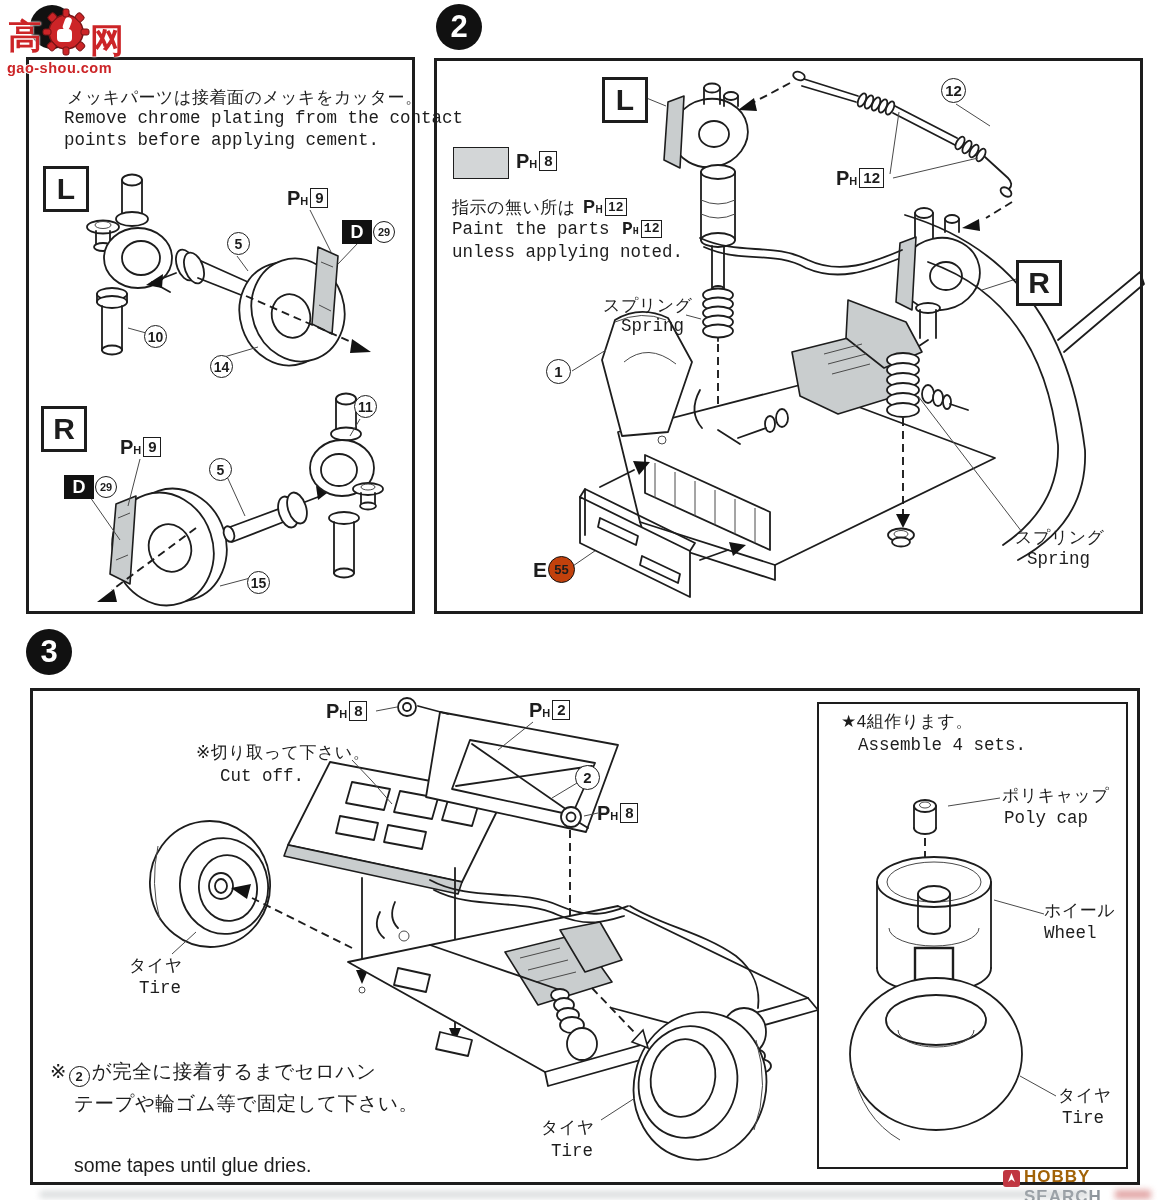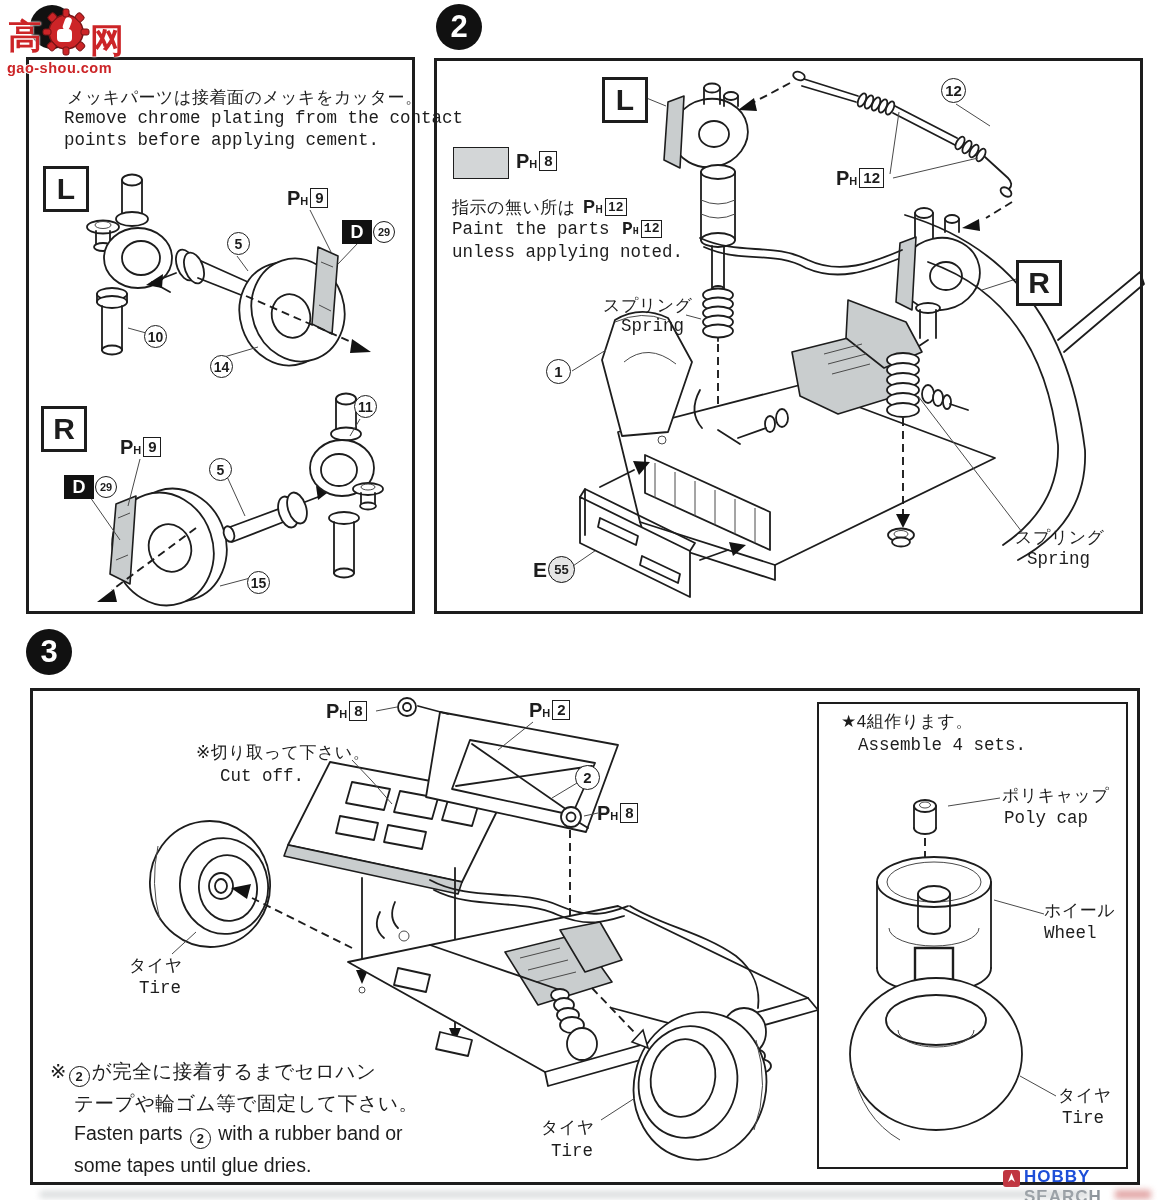--- a/index.html
+++ b/index.html
@@ -30,21 +30,21 @@
   .ph .nn{border:1.6px solid #1d1d1d;background:#fff;font-size:15px;line-height:18px;padding:0 3px;
           margin-left:2px;min-width:10px;text-align:center;font-weight:bold;}
   .ph-inline{display:inline-flex;align-items:flex-start;font-weight:bold;margin-left:2px;}
   .ph-inline .pp{font-size:18px;line-height:18px;}
   .ph-inline .hh{font-size:10px;line-height:10px;margin-top:7px;}
   .ph-inline .nn{border:1.5px solid #1d1d1d;background:#fff;font-size:13px;line-height:16px;padding:0 2px;margin-left:2px;}
   .icirc{display:inline-flex;box-sizing:border-box;width:21px;height:21px;border:1.8px solid #111;border-radius:50%;
          align-items:center;justify-content:center;font-size:13px;font-weight:bold;vertical-align:-3px;
          margin:0 2px;background:#fff;}
   .circ55{display:inline-flex;box-sizing:border-box;width:27px;height:27px;border:1.8px solid #111;border-radius:50%;
-          align-items:center;justify-content:center;font-size:13px;font-weight:bold;background:#e5e5e5;margin-left:1px;}
+          align-items:center;justify-content:center;font-size:13px;font-weight:bold;background:#c2410c;margin-left:1px;}
   .e-letter{font-size:21px;font-weight:900;}
   .swatch{position:absolute;z-index:3;width:54px;height:30px;border:1.6px solid #1d1d1d;}
   
   svg .ln{fill:none;stroke:#1d1d1d;stroke-width:1.8;stroke-linecap:round;stroke-linejoin:round;}
   svg .lnw{fill:#fff;stroke:#1d1d1d;stroke-width:1.8;stroke-linejoin:round;}
   svg .lng{fill:#c9cdce;stroke:#1d1d1d;stroke-width:1.6;stroke-linejoin:round;}
   svg .thin{fill:none;stroke:#4a4a4a;stroke-width:1;}
   svg .dash{fill:none;stroke:#1d1d1d;stroke-width:1.9;stroke-dasharray:8 5;}
   svg .ah{fill:#121212;stroke:none;}
   svg .oah{fill:#fff;stroke:#1d1d1d;stroke-width:1.6;}
@@ -514,41 +514,38 @@
       <span class="nn">8</span>
   </div>
   <div class="lbl jp" style="left:196px;top:741px;">※切り取って下さい。</div>
   <div class="lbl en" style="left:220px;top:766px;">Cut off.</div>
   <div class="lbl jp" style="left:129px;top:954px;">タイヤ</div>
   <div class="lbl en" style="left:139px;top:978px;">Tire</div>
   <div class="lbl jp big" style="left:50px;top:1058px;">
     <span>※</span><span class="icirc">2</span><span>が完全に接着するまでセロハン</span>
   </div>
   <div class="lbl jp big" style="left:74px;top:1090px;">テープや輪ゴム等で固定して下さい。</div>
-  <div class="lbl big" style="left:74px;top:1122px;">
-    <span>Fasten parts </span><span class="icirc">2</span><span> with a rubber band or</span>
-  </div>
   <div class="lbl big" style="left:74px;top:1154px;">some tapes until glue dries.</div>
   <div class="lbl jp" style="left:541px;top:1116px;">タイヤ</div>
   <div class="lbl en" style="left:551px;top:1141px;">Tire</div>
 
   <div class="lbl jp" style="left:841px;top:710px;">★4組作ります。</div>
   <div class="lbl en" style="left:858px;top:735px;">Assemble 4 sets.</div>
   <div class="lbl jp" style="left:1002px;top:784px;">ポリキャップ</div>
   <div class="lbl en" style="left:1004px;top:808px;">Poly cap</div>
   <div class="lbl jp" style="left:1044px;top:899px;">ホイール</div>
   <div class="lbl en" style="left:1044px;top:923px;">Wheel</div>
   <div class="lbl jp" style="left:1058px;top:1084px;">タイヤ</div>
   <div class="lbl en" style="left:1062px;top:1108px;">Tire</div>
 
   <div class="abs" style="left:1003px;top:1170px;width:17px;height:17px;background:#c03540;border-radius:3px;z-index:4;">
     <svg width="17" height="17" viewBox="0 0 17 17">
         <path d="M8.5,3 L12,12 L8.5,9.5 L5,12 Z" fill="#fff"></path>
       </svg>
   </div>
   <div class="hobby" style="left:1024px;top:1167px;">
-    <span style="color:#1d4ed8;">HOBBY</span>
+    <span style="color:#a16207;">HOBBY</span>
     <span style="color:#8d949b;">SEARCH</span>
   </div>
 
   <div class="smear" style="left:40px;top:1191px;width:1050px;height:7px;background:#b9bec0;opacity:.55;z-index:4;"></div>
   <div class="smear" style="left:1115px;top:1190px;width:36px;height:9px;background:#cf6a6a;opacity:.6;z-index:4;"></div>
 </div>
 
 </body></html>

